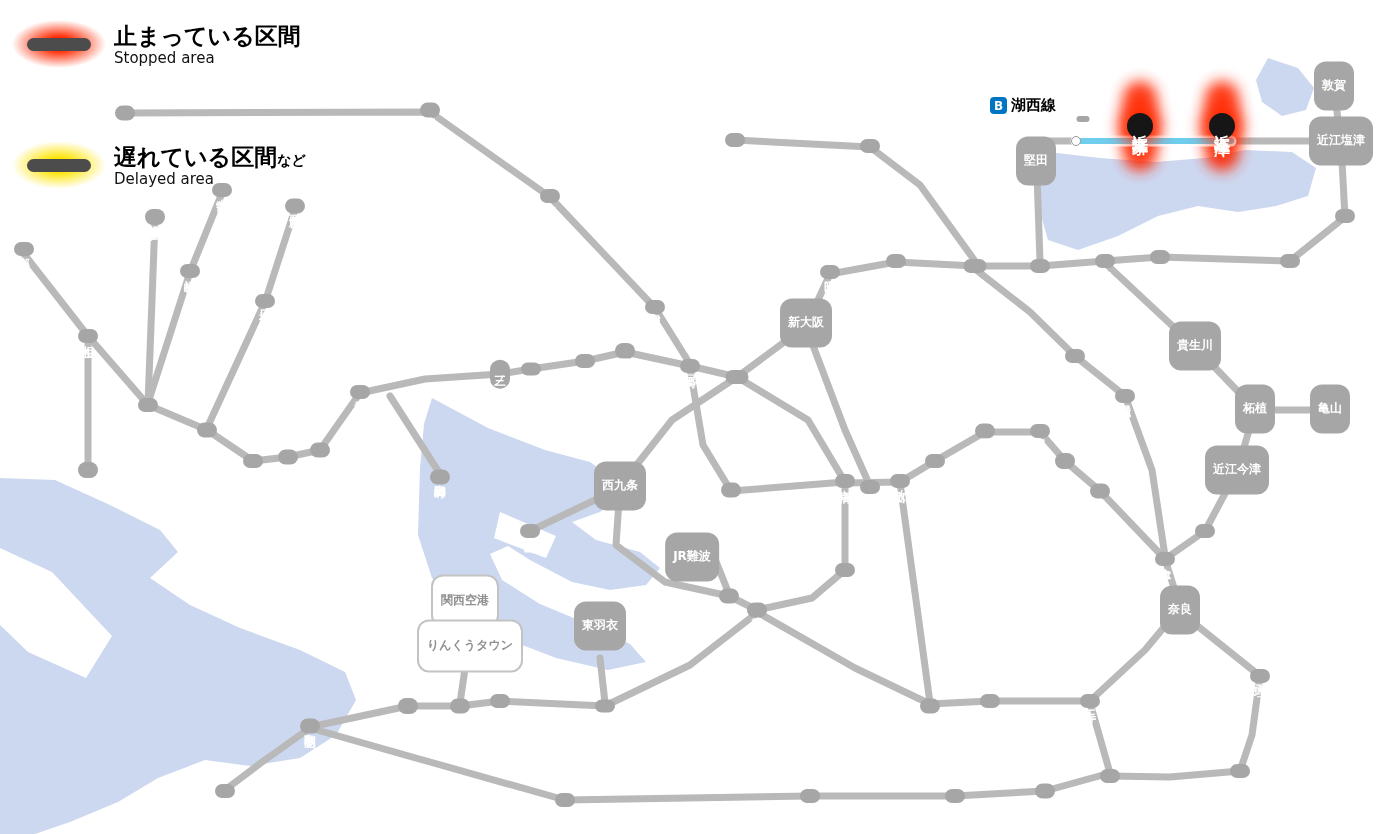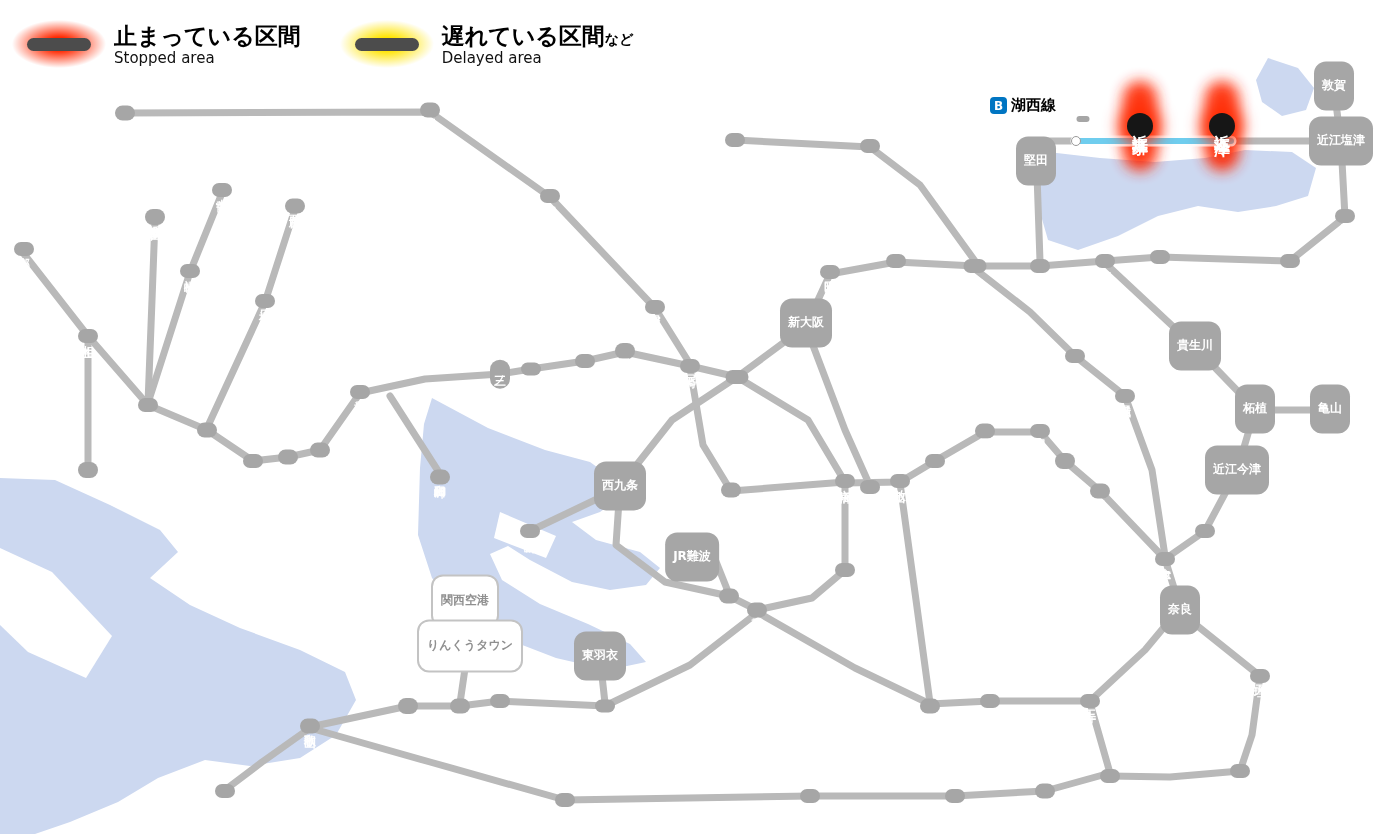--- a/index.html
+++ b/index.html
@@ -16,21 +16,21 @@
     text-align:center;white-space:nowrap;z-index:3;
   }
   .station.v{writing-mode:vertical-rl;text-orientation:upright;font-size:12px;line-height:1;padding:6px 4px;letter-spacing:1px;}
   .station.h{font-size:12px;padding:18px 8px;line-height:1.1;}
   .station.big{font-size:15px;}
   .station.s-b{background:#161616;font-size:16px;padding:9px 5px;border-radius:15px;letter-spacing:2px;
     box-shadow:0 0 16px 8px rgba(255,42,0,.85);z-index:4;}
   .station.s-w{background:#fff;color:#8f8f8f;border:2px solid #c3c3c3;}
   .station.s-s{font-size:9px;padding:3px 2px;letter-spacing:0;border-radius:7px;z-index:5;}
 
-  .legend{position:absolute;top:20px;left:12px;display:flex;gap:39px;z-index:6;}
+  .legend{position:absolute;top:20px;left:12px;display:flex;gap:73px;z-index:6;flex-direction:column;}
   .legend-item{display:flex;align-items:flex-start;gap:8px;}
   .glow{width:94px;height:48px;display:flex;align-items:center;justify-content:center;flex:0 0 auto;}
   .glow.red{background:radial-gradient(closest-side,rgba(255,40,0,1) 28%,rgba(255,40,0,0) 100%);}
   .glow.yellow{background:radial-gradient(closest-side,rgba(255,228,0,1) 28%,rgba(255,228,0,0) 100%);}
   .bar{width:64px;height:13px;background:#4c4c4c;border-radius:7px;}
   .legend-text{padding-top:4px;}
   .legend-title{font-size:23px;font-weight:bold;color:#000;line-height:1.1;}
   .legend-title .suffix{font-size:14px;}
   .legend-sub{font-size:15px;color:#111;line-height:1.2;}
 
@@ -170,21 +170,21 @@
       <div class="station v s-g" style="left: 1045px; top: 791px;">吉野口</div>
       <div class="station v s-g" style="left: 955px; top: 796px;">五条</div>
       <div class="station v s-g" style="left: 810px; top: 796px;">橋本</div>
       <div class="station v s-g" style="left: 565px; top: 800px;">粉河</div>
       <div class="station v s-g" style="left: 310px; top: 726px;">和歌山</div>
       <div class="station v s-g" style="left: 225px; top: 791px;">御坊</div>
       <div class="station v s-g" style="left: 408px; top: 706px;">和泉砂川</div>
       <div class="station v s-g" style="left: 460px; top: 706px;">日根野</div>
       <div class="station v s-g" style="left: 500px; top: 701px;">熊取</div>
       <div class="station v s-g" style="left: 605px; top: 706px;">鳳</div>
-      <div class="station h s-g" style="left: 600px; top: 656px;">東羽衣</div>
+      <div class="station h s-g" style="left: 600px; top: 626px;">東羽衣</div>
       <div class="station h s-w" style="left: 465px; top: 601px;">関西空港</div>
       <div class="station h s-w" style="left: 470px; top: 646px;">りんくうタウン</div>
     </div>
 
   <div class="legend">
     <div class="legend-item">
       <span class="glow red">
         <span class="bar"></span>
       </span>
       <div class="legend-text">

